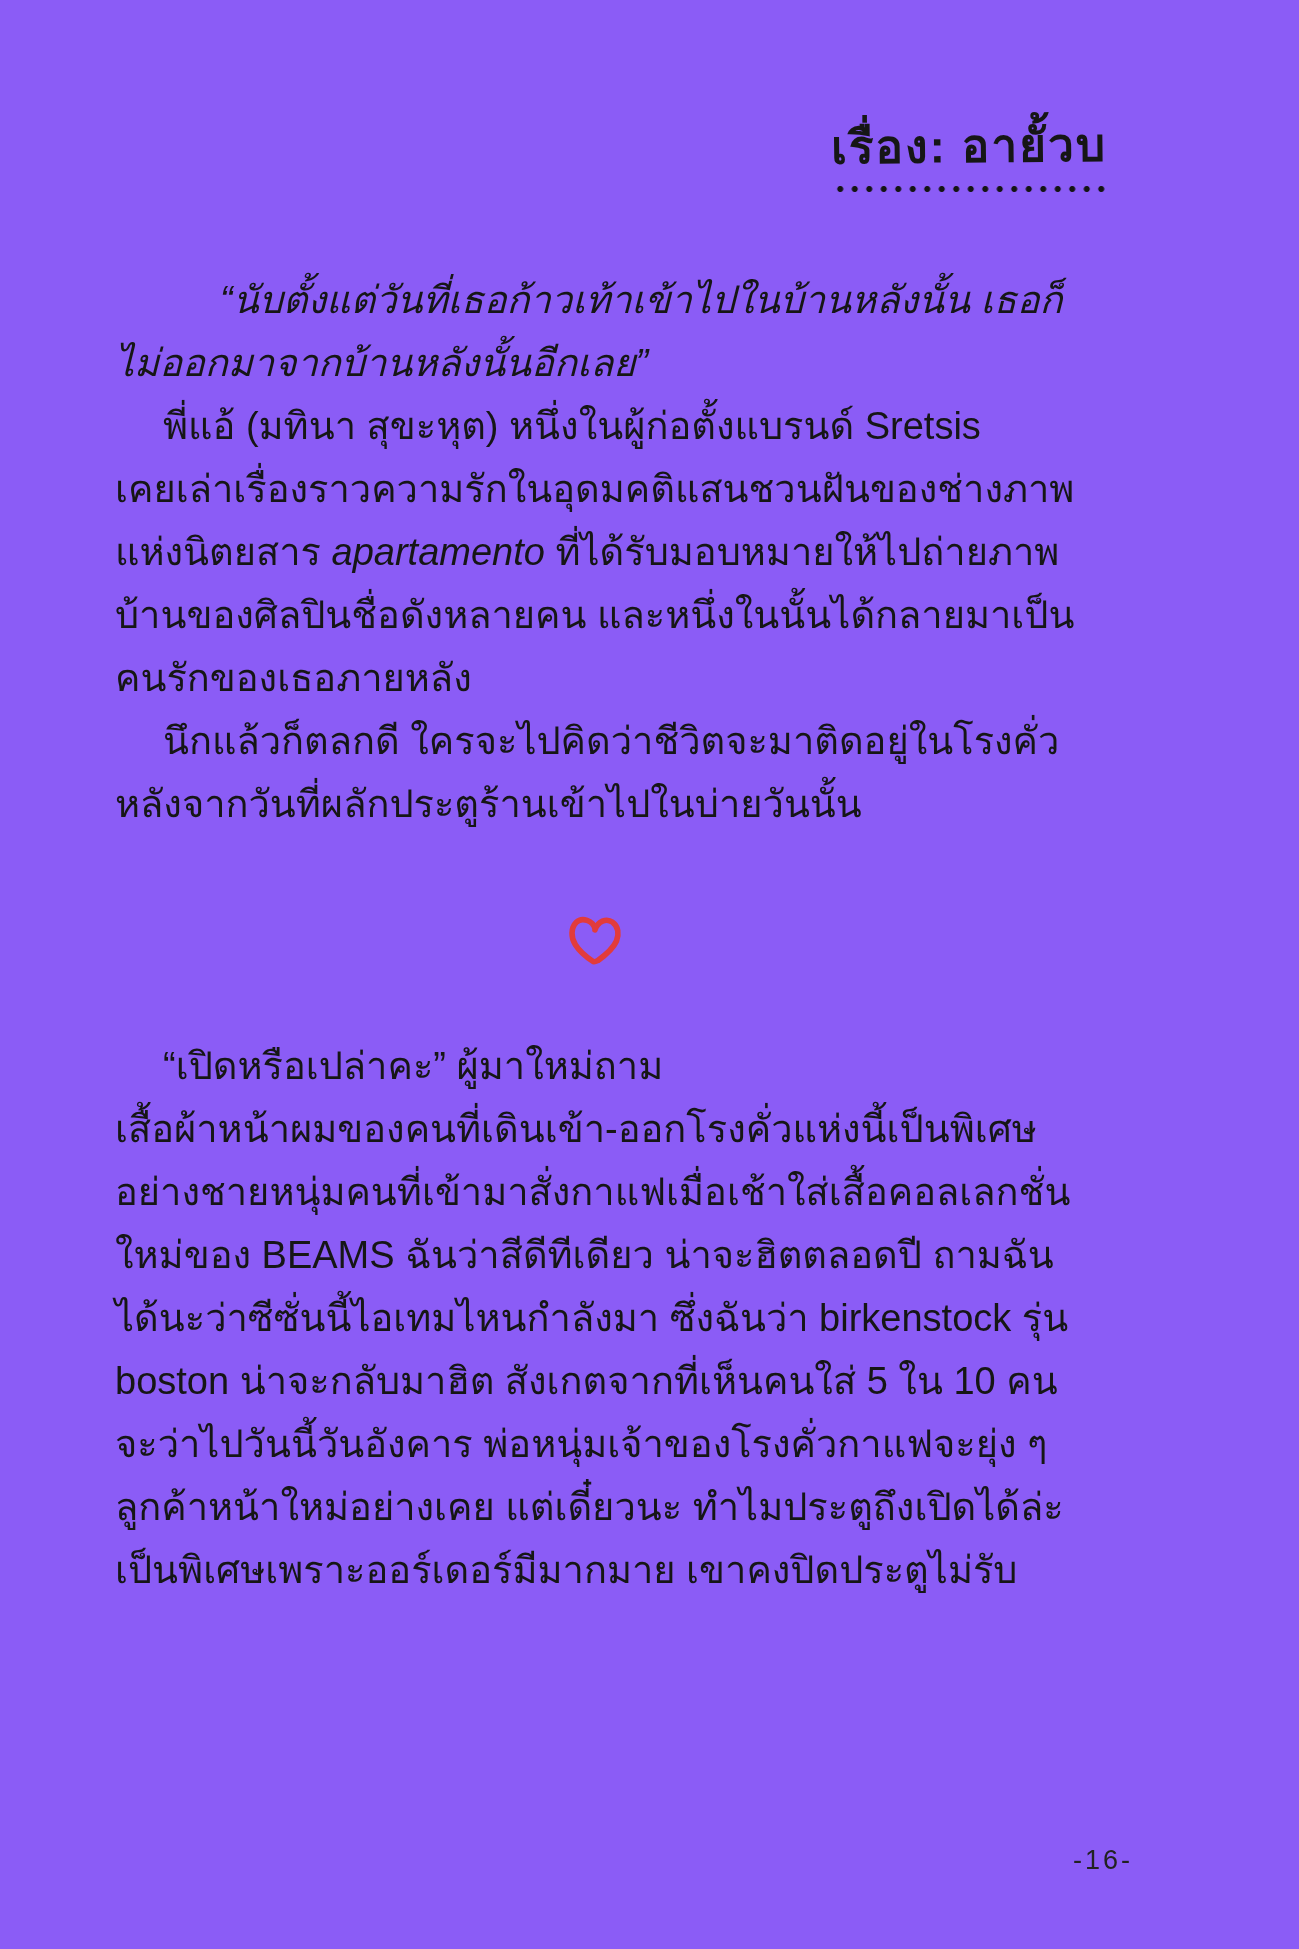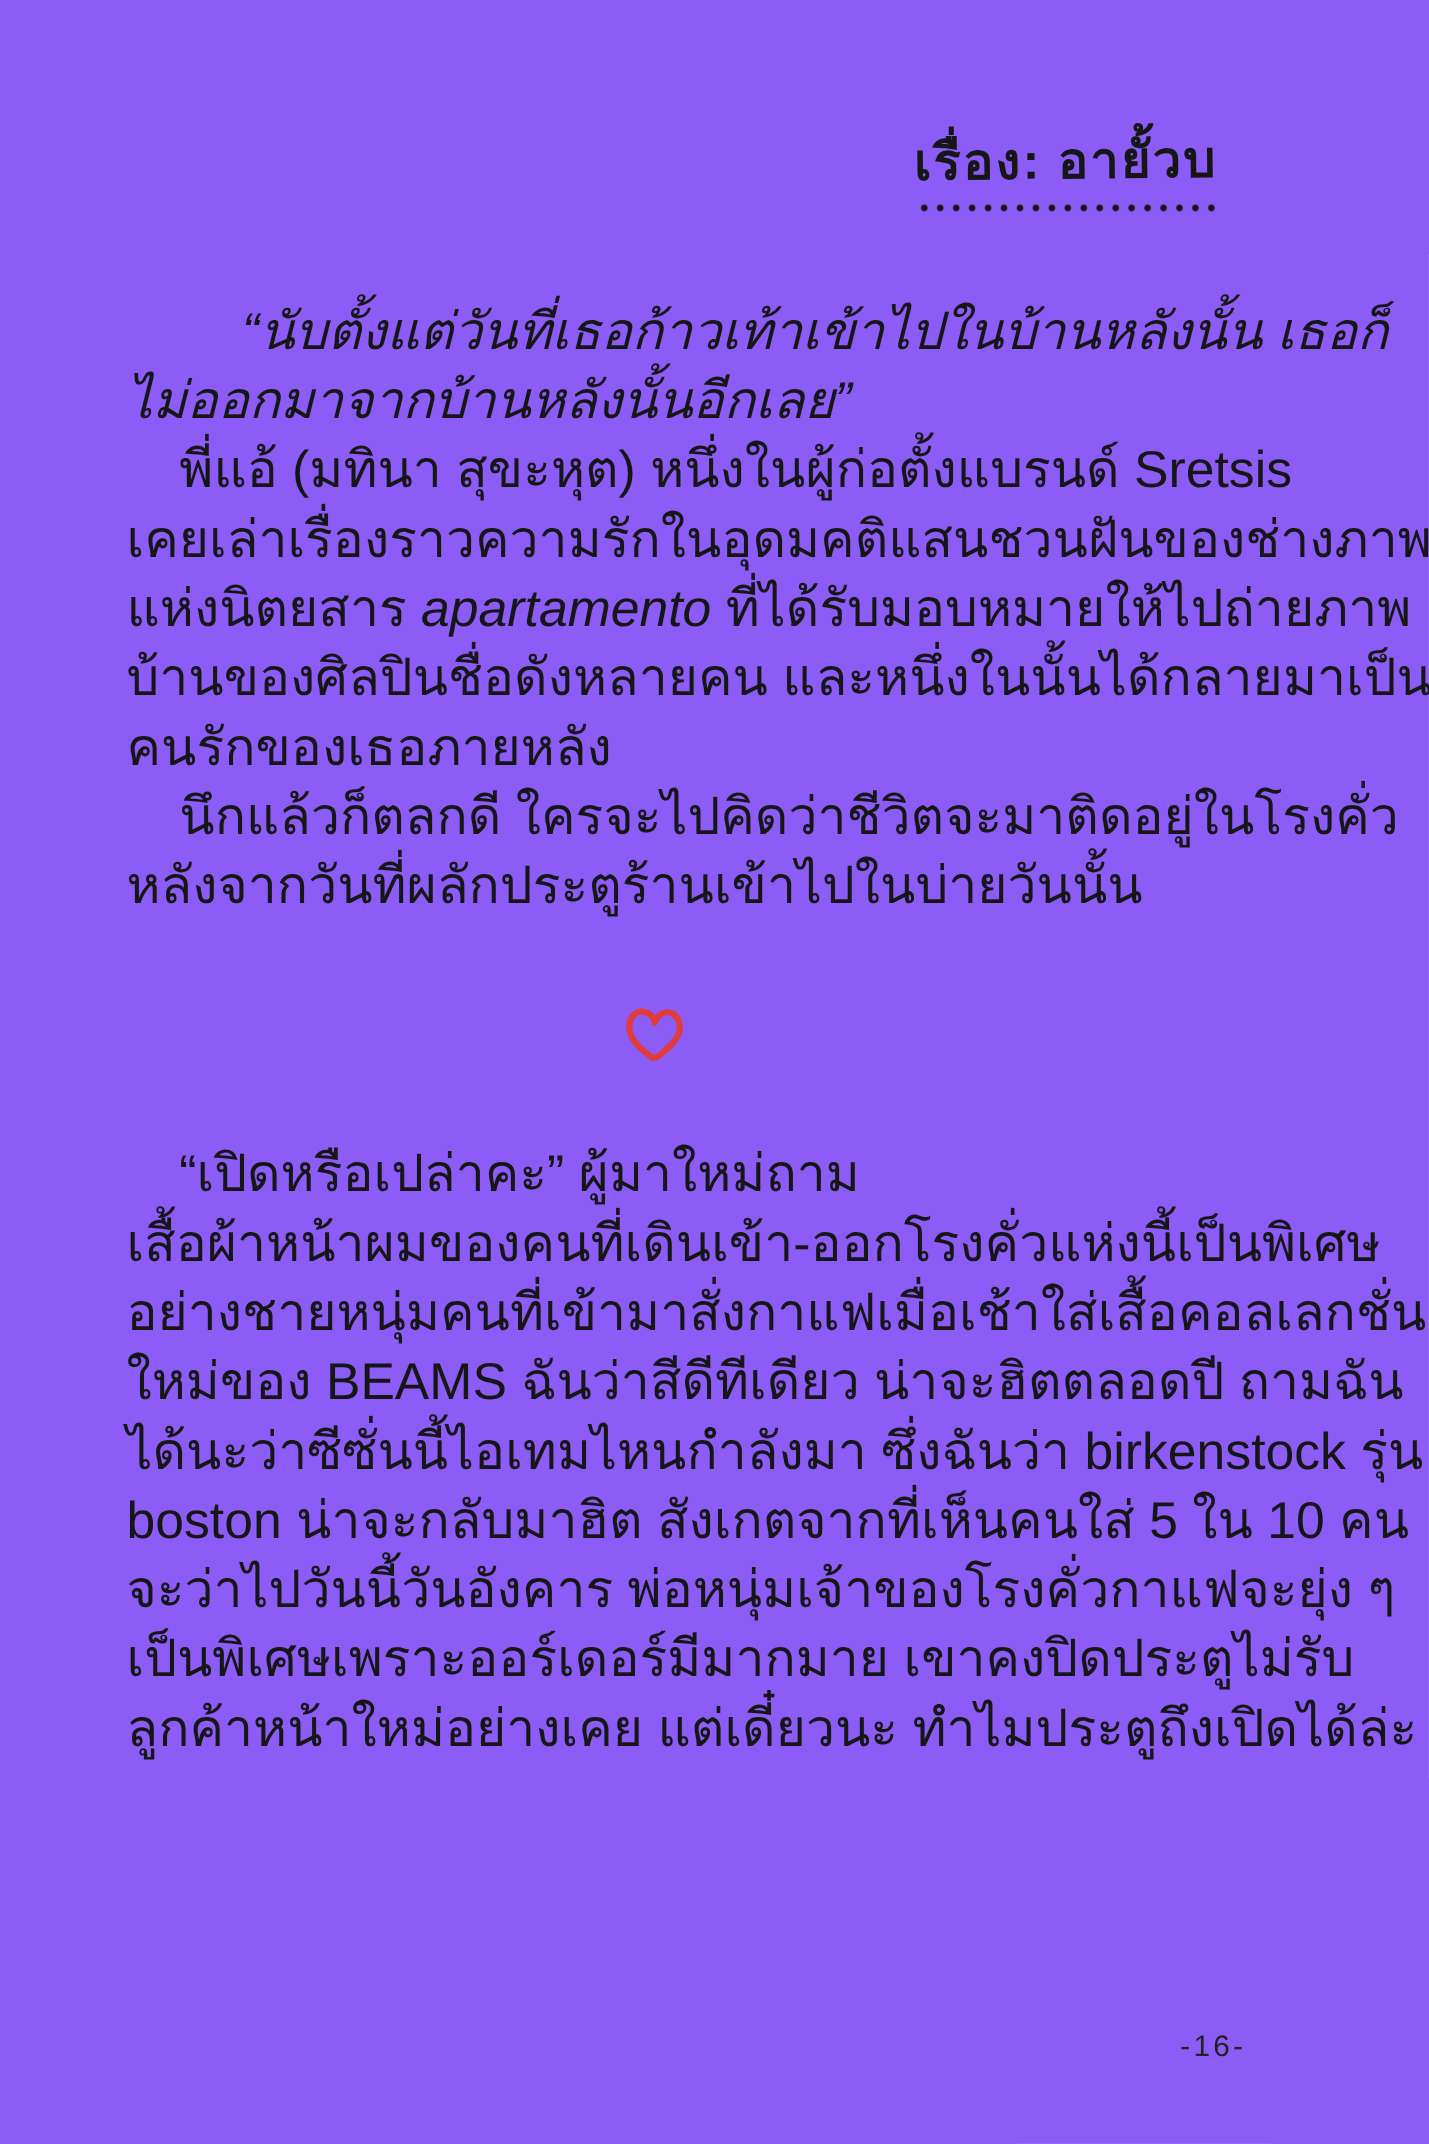--- a/index.html
+++ b/index.html
@@ -39,21 +39,21 @@
 
   
   .main {
     position: absolute;
     top: 269px;
     left: 115px;
     width: 1075px;
   }
   .para { margin: 0; }
   .line {
-    font-size: 47px;
+    font-size: 38px;
     line-height: 63px;
     white-space: nowrap;
   }
   .para.italic .line { font-style: italic; }
   .line.indent-normal { padding-left: 48px; }
   .line.indent-large  { padding-left: 105px; }
   .line i { }
 
   
   .section-divider {
@@ -116,22 +116,22 @@
         <div class="para">
           <div class="line indent-normal">“เปิดหรือเปล่าคะ” ผู้มาใหม่ถาม</div>
         </div>
         <div class="para">
           <div class="line">เสื้อผ้าหน้าผมของคนที่เดินเข้า-ออกโรงคั่วแห่งนี้เป็นพิเศษ</div>
           <div class="line">อย่างชายหนุ่มคนที่เข้ามาสั่งกาแฟเมื่อเช้าใส่เสื้อคอลเลกชั่น</div>
           <div class="line">ใหม่ของ BEAMS ฉันว่าสีดีทีเดียว น่าจะฮิตตลอดปี ถามฉัน</div>
           <div class="line">ได้นะว่าซีซั่นนี้ไอเทมไหนกำลังมา ซึ่งฉันว่า birkenstock รุ่น</div>
           <div class="line">boston น่าจะกลับมาฮิต สังเกตจากที่เห็นคนใส่ 5 ใน 10 คน</div>
           <div class="line">จะว่าไปวันนี้วันอังคาร พ่อหนุ่มเจ้าของโรงคั่วกาแฟจะยุ่ง ๆ</div>
+          <div class="line">ลูกค้าหน้าใหม่อย่างเคย แต่เดี๋ยวนะ ทำไมประตูถึงเปิดได้ล่ะ</div>
           <div class="line">เป็นพิเศษเพราะออร์เดอร์มีมากมาย เขาคงปิดประตูไม่รับ</div>
-          <div class="line">ลูกค้าหน้าใหม่อย่างเคย แต่เดี๋ยวนะ ทำไมประตูถึงเปิดได้ล่ะ</div>
         </div>
       </div>
 
   </div>
 
   <div class="footer">-16-</div>
 
 </div>
 
 </body></html>

